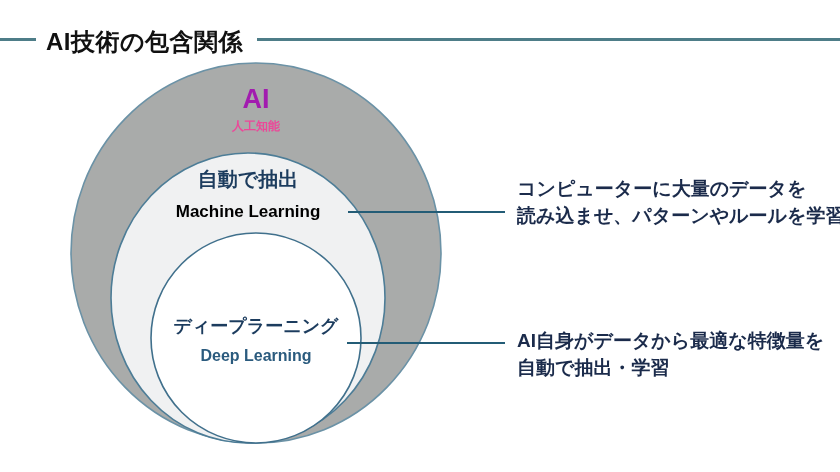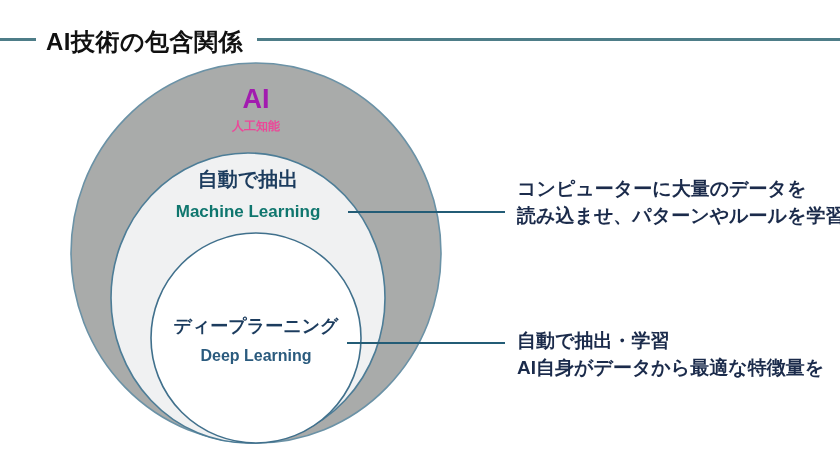--- a/index.html
+++ b/index.html
@@ -48,21 +48,21 @@
   .circle-label {
     position: absolute;
     transform: translateX(-50%);
     text-align: center;
     white-space: nowrap;
     font-weight: bold;
   }
   .ai-label   { left: 256px; top: 84px;  font-size: 27px; color: #a21caf; }
   .ai-sub     { left: 256px; top: 118px; font-size: 12px; color: #ec4899; }
   .ml-label   { left: 248px; top: 166px; font-size: 20px; color: #1c3c5e; }
-  .ml-sub     { left: 248px; top: 202px; font-size: 17px; color: #0f766e; }
+  .ml-sub     { left: 248px; top: 202px; font-size: 17px; color: #000000; }
   .dl-label   { left: 256px; top: 314px; font-size: 18px; color: #1c3c5e; }
   .dl-sub     { left: 256px; top: 347px; font-size: 16px; color: #2b5b7e; }
   
   .annotation {
     position: absolute;
     left: 517px;
     font-size: 19px;
     font-weight: bold;
     color: #1b2b4b;
     line-height: 27px;
@@ -96,17 +96,17 @@
 
   <div class="circle-label dl-sub">Deep Learning</div>
   <div class="circle-label dl-label">ディープラーニング</div>
 
   <div class="annotation annotation-ml">
     <div>コンピューターに大量のデータを</div>
     <div>読み込ませ、パターンやルールを学習</div>
   </div>
 
   <div class="annotation annotation-dl">
+    <div>AI自身がデータから最適な特徴量を</div>
     <div>自動で抽出・学習</div>
-    <div>AI自身がデータから最適な特徴量を</div>
   </div>
 
 </div>
 
 </body></html>

